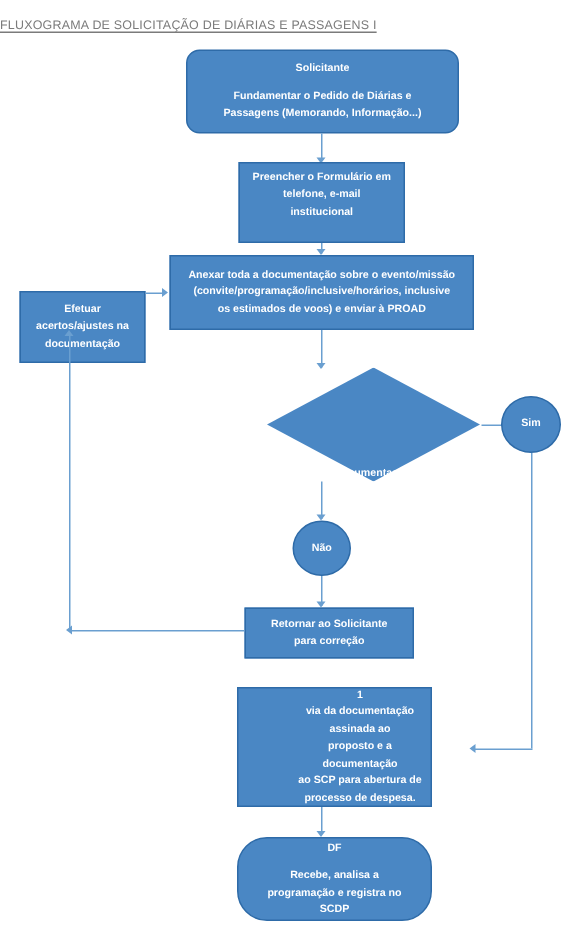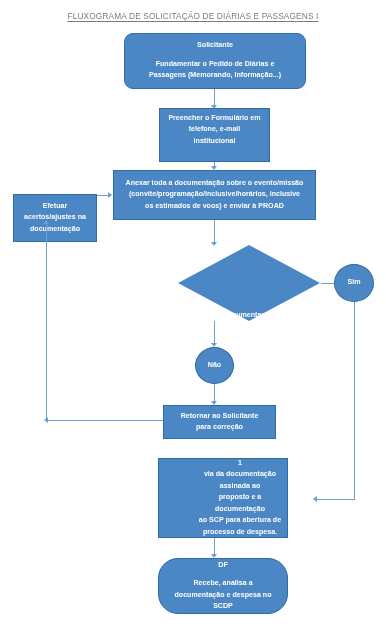--- a/index.html
+++ b/index.html
@@ -9,21 +9,21 @@
     font-family:"Liberation Sans", sans-serif;
     overflow:hidden;
     position:relative;
   }
   #canvas{position:absolute;left:0;top:0;width:386px;height:628px;}
 
   
   .title{
     position:absolute;
     left:0;top:11px;width:386px;
-    text-align:center;
+    text-align:left;
     font-size:8.3px;
     letter-spacing:.15px;
     color:#7b7b7b;
     text-decoration:underline;
     text-underline-offset:2px;
     white-space:nowrap;
   }
 
   
   .node{
@@ -172,17 +172,17 @@
     <span class="ln">Remessa à DF</span>
   </div>
 
   <div class="ln-v" style="left:214px;top:538px;height:18px;"></div>
   <div class="arrow down" style="left:211px;top:554px;"></div>
 
   <div class="node" style="left:158px;top:558px;width:130px;height:56px;border-radius:20px;">
     <span class="ln">DF</span>
     <span class="gap"></span>
     <span class="ln">Recebe, analisa a</span>
-    <span class="ln">documentação e despesa no</span>
+    <span class="ln">programação e registra no</span>
     <span class="ln">SCDP</span>
   </div>
 
 </div>
 
 </body></html>

